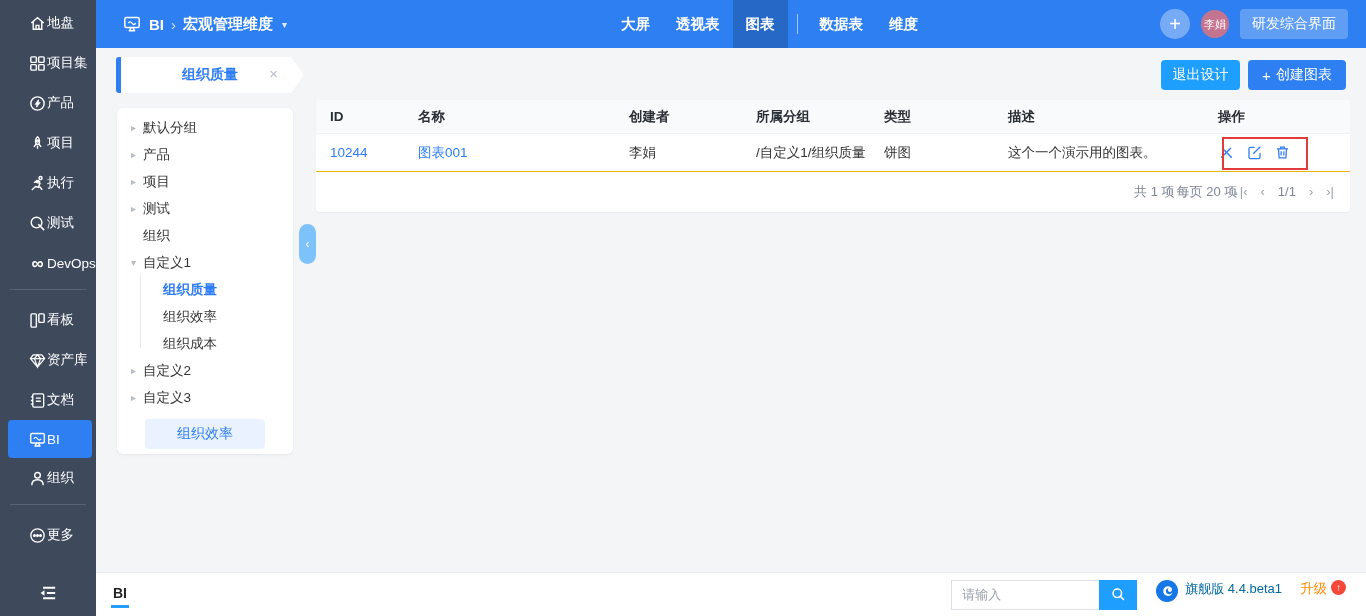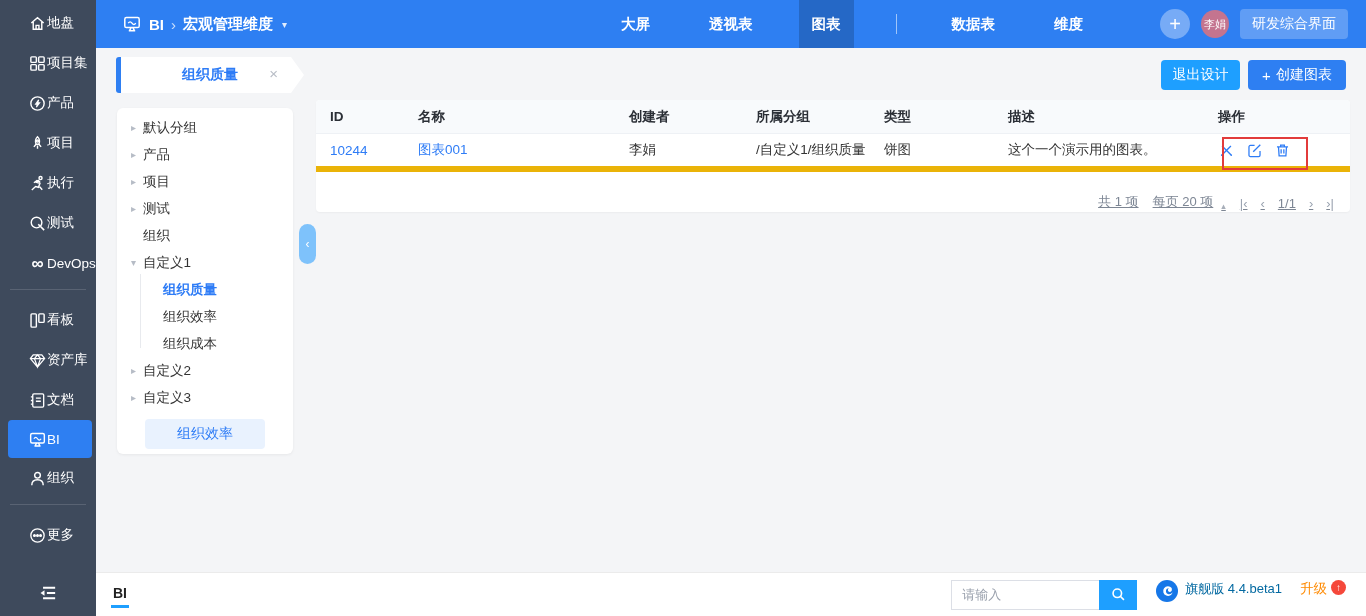--- a/index.html
+++ b/index.html
@@ -33,21 +33,21 @@
   }
 
   
   .topbar {
     position:absolute; left:96px; top:0; right:0; height:48px;
     background:#2e7ff2; color:#fff; display:flex; align-items:center; z-index:20;
   }
   .crumb { display:flex; align-items:center; gap:7px; padding-left:26px; font-weight:bold; font-size:15px; }
   .crumb .sep { font-weight:normal; opacity:.75; font-size:15px; }
   .crumb .caret { font-size:10px; opacity:.85; margin-left:2px; }
-  .top-tabs { position:absolute; left:512px; top:0; height:48px; display:flex; align-items:center;gap:33px; }
+  .top-tabs { position:absolute; left:512px; top:0; height:48px; display:flex; align-items:center; }
   .top-tab { padding:0 13px; height:48px; line-height:48px; font-size:14.5px; font-weight:bold; cursor:pointer; }
   .top-tab.active { background:rgba(0,0,0,.18); }
   .top-tab-divider { width:1px; height:20px; background:rgba(255,255,255,.55); margin:0 9px; }
   .top-right { margin-left:auto; display:flex; align-items:center; gap:11px; padding-right:18px; }
   .plus-circle {
     width:30px; height:30px; border-radius:50%; background:rgba(255,255,255,.35);
     display:flex; align-items:center; justify-content:center;
     font-size:20px; font-weight:300; cursor:pointer; line-height:1;
   }
   .avatar {
@@ -100,31 +100,31 @@
     display:flex; align-items:center; justify-content:center; cursor:pointer;
   }
 
   
   .table-panel {
     position:absolute; left:220px; top:52px; width:1034px; height:112px;
     background:#fff; border-radius:4px; box-shadow:0 1px 2px rgba(0,0,0,.04);
   }
   .trow { display:flex; align-items:center; }
   .thead { height:34px; background:#f8fafc; border-bottom:1px solid #eef1f5; font-weight:bold; color:#2b2f36; border-radius:4px 4px 0 0; }
-  .tbody-row { height:38px; border-bottom:6px solid #eab308; }
+  .tbody-row { height:38px; border-bottom:1px solid #eab308; }
   .cell { padding-left:14px; white-space:nowrap; overflow:hidden; }
   .c1{width:88px;} .c2{width:211px;} .c3{width:127px;} .c4{width:128px;} .c5{width:124px;} .c6{width:210px;} .c7{flex:1;}
   .link { color:#2e7cf6; cursor:pointer; }
   .ops { display:flex; align-items:center; gap:11px; }
   .op-icon { width:17px; height:17px; color:#2e7cf6; cursor:pointer; }
   .annotation-box {
     position:absolute; left:1126px; top:89px; width:86px; height:33px;
     border:2px solid #e23b3b; z-index:5; pointer-events:none;
   }
-  .pager { height:39px; display:flex; align-items:flex-end; justify-content:flex-end; gap:14px; padding-right:16px; color:#7d8694; font-size:13px;text-decoration:underline; }
+  .pager { height:39px; display:flex; align-items:center; justify-content:flex-end; gap:2px; padding-right:16px; color:#7d8694; font-size:13px; }
   .pager .nav { display:flex; align-items:center; gap:13px; color:#9aa3b0; }
   .pager .nav span { cursor:pointer; }
   .pager .caret-up { font-size:9px; color:#a7aeb9; margin-left:-6px; cursor:pointer; }
   .pager .pageno { color:#7d8694; }
 
   
   .footer {
     position:absolute; left:96px; right:0; bottom:0; height:44px; background:#fff;
     border-top:1px solid #ebebeb; display:flex; align-items:center; padding:0 20px 0 15px; z-index:25;
   }

